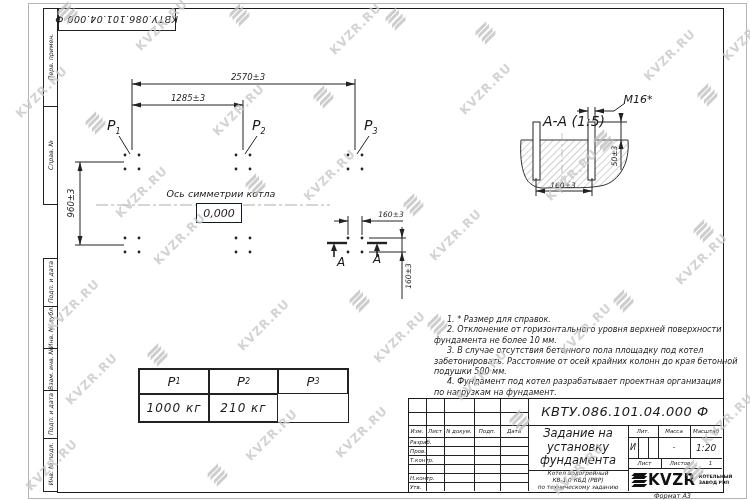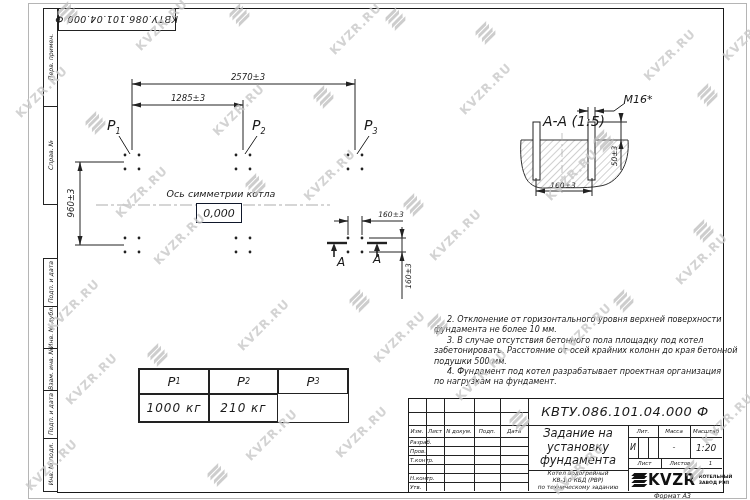--- a/index.html
+++ b/index.html
@@ -197,20 +197,21 @@
     </div>
   <div class="lbl" style="left:341px;top:262px;font-size:12px;">А</div>
   <div class="lbl" style="left:377px;top:259px;font-size:12px;">А</div>
 
   <div class="lbl" style="left:574px;top:89px;font-size:14px;margin-top:32px;">А-А (1:5)</div>
   <div class="lbl" style="left:638px;top:99px;font-size:11px;">М16*</div>
   <div class="lblr" style="left:614px;top:156px;">50±3</div>
   <div class="lbl" style="left:563px;top:185px;font-size:7.5px;">160±3</div>
 
   <div class="notes">
+    <div class="ind">1. * Размер для справок.</div>
     <div class="ind">2. Отклонение от горизонтального уровня верхней поверхности</div>
     <div>фундамента не более 10 мм.</div>
     <div class="ind">3. В случае отсутствия бетонного пола площадку под котел</div>
     <div>забетонировать. Расстояние от осей крайних колонн до края бетонной</div>
     <div>подушки 500 мм.</div>
     <div class="ind">4. Фундамент под котел разрабатывает проектная организация</div>
     <div>по нагрузкам на фундамент.</div>
   </div>
 
   <div class="ltable">

